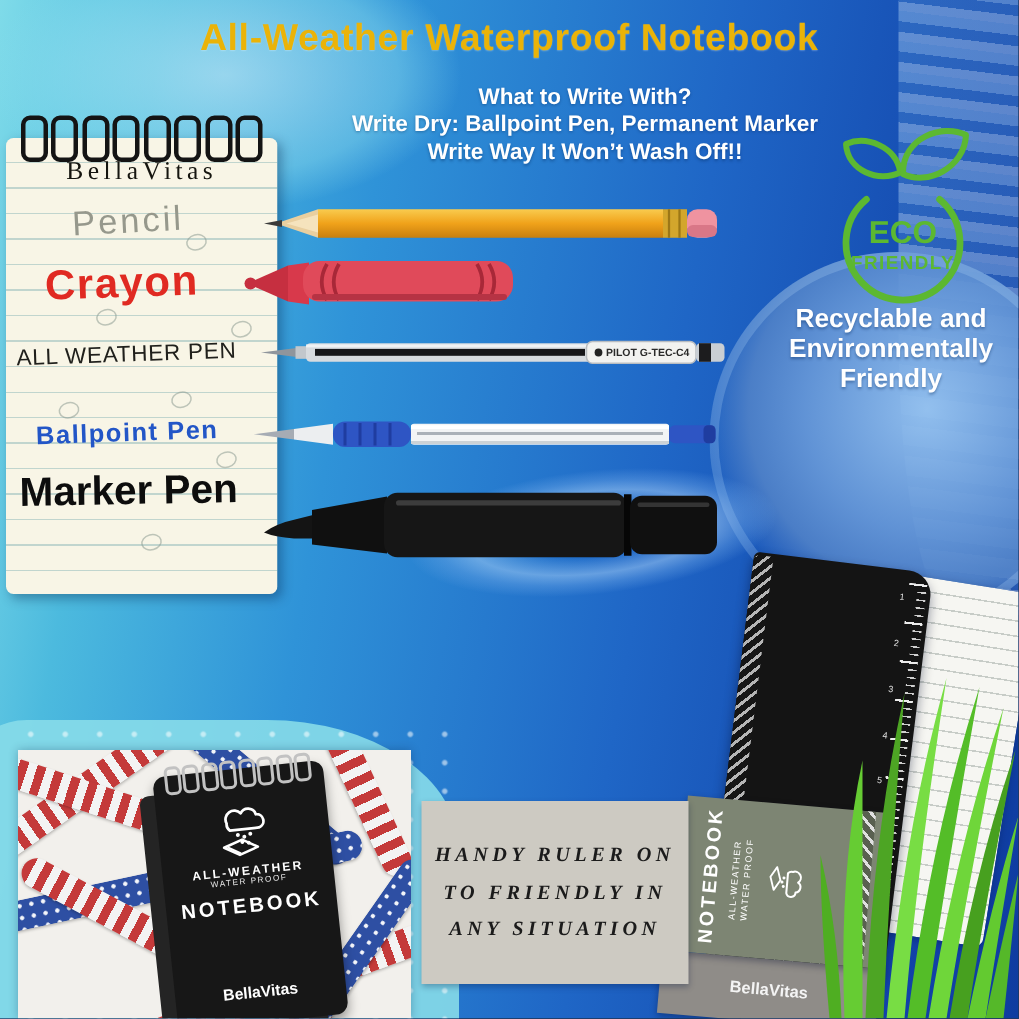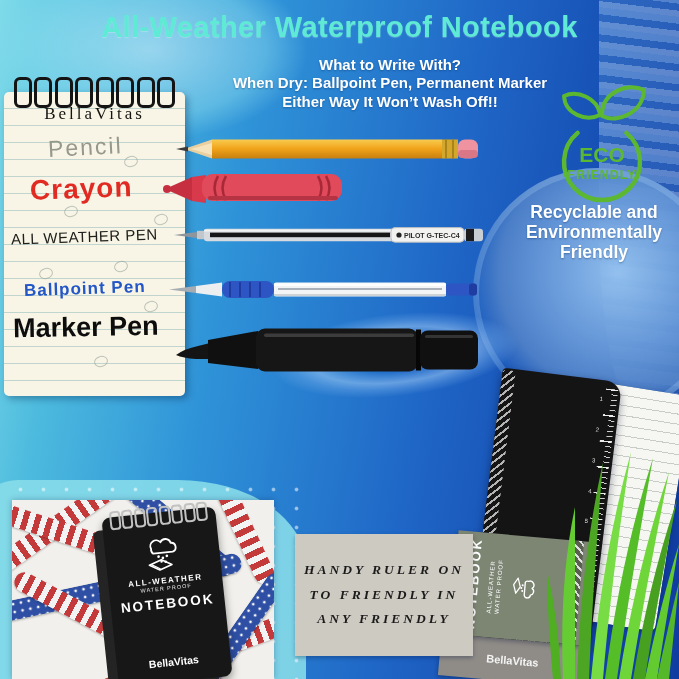--- a/index.html
+++ b/index.html
@@ -19,22 +19,22 @@
   .splash-mid{left:230px;top:300px;width:330px;height:110px;border-radius:50%;
     background:radial-gradient(closest-side,rgba(190,225,250,.0) 30%,rgba(170,210,248,.5) 50%,rgba(120,175,235,.35) 62%,rgba(120,175,235,0) 75%);
     transform:rotate(-6deg);}
   .band-bl{left:-14px;top:480px;width:320px;height:215px;border-radius:10% 40% 0 0;
     background:rgba(135,219,233,.9);}
   .band-bl::after{content:"";position:absolute;inset:0;
     background-image:radial-gradient(circle,rgba(255,255,255,.55) 1.2px,rgba(255,255,255,0) 2.4px);
     background-size:23px 19px;}
 
   
-  .title{top:11px;left:0;right:0;text-align:center;font-size:29px;font-weight:bold;
-    letter-spacing:.4px;color:#5eead4;text-shadow:0 1px 1px rgba(255,255,255,.25);}
+  .title{top:11px;left:0;right:0;text-align:center;font-size:25px;font-weight:bold;
+    letter-spacing:.4px;color:#eab308;text-shadow:0 1px 1px rgba(255,255,255,.25);}
   .intro{top:56px;left:150px;width:480px;text-align:center;color:#fff;font-weight:bold;
     font-size:15px;line-height:1.22;text-shadow:0 1px 2px rgba(0,40,90,.4);}
 
   
   .notepad{left:4px;top:86px;width:181px;height:310px;}
   .paper{position:absolute;left:0;right:0;top:6px;bottom:0;background:
     repeating-linear-gradient(to bottom,rgba(0,0,0,0) 0 16px,rgba(110,165,170,.40) 16px 17px),#f8f5e6;
     border-radius:5px;box-shadow:3px 3px 7px rgba(0,30,70,.35);}
   .spiral{position:absolute;top:-9px;left:10px;right:10px;height:26px;display:flex;justify-content:space-between;}
   .loop{width:12px;height:25px;border:3.5px solid #141414;border-radius:6px;background:transparent;}
@@ -78,21 +78,21 @@
     border-radius:8px;transform:rotate(-6deg);box-shadow:-12px 10px 0 -2px #242424,0 4px 8px rgba(0,0,0,.4);
     display:flex;flex-direction:column;align-items:center;color:#fff;}
   .fn-spiral{position:absolute;top:-6px;left:8px;right:8px;display:flex;justify-content:space-between;}
   .fn-loop{width:7px;height:15px;border:2px solid #c2c2c2;border-radius:4px;}
   .fn-arc1{margin-top:2px;font-size:8px;font-weight:bold;letter-spacing:1.5px;}
   .fn-arc2{font-size:5.5px;letter-spacing:1px;color:#e8e8e8;}
   .fn-title{margin-top:5px;font-size:13.5px;font-weight:bold;letter-spacing:2px;}
   .fn-brand{margin-top:auto;margin-bottom:14px;font-size:10.5px;font-weight:bold;}
 
   
-  .handy-box{left:295px;top:534px;width:178px;height:122px;background:#cdcac2;
+  .handy-box{left:281px;top:534px;width:178px;height:122px;background:#cdcac2;
     box-shadow:0 2px 4px rgba(0,20,60,.3);display:flex;align-items:center;justify-content:center;}
   .handy-text{font-family:"Liberation Serif",serif;font-style:italic;font-weight:bold;
     font-size:13.5px;letter-spacing:3px;line-height:1.85;text-align:center;color:#1b1b1b;}
 
   
   .white-page{left:558px;top:386px;width:116px;height:238px;transform:rotate(9deg);
     background:repeating-linear-gradient(to bottom,rgba(0,0,0,0) 0 9px,#c7ccc7 9px 10px),#f6f6f2;
     border-radius:6px;box-shadow:0 2px 6px rgba(0,20,60,.35);}
   .ruler{left:486px;top:374px;width:120px;height:272px;transform:rotate(7deg);
     background:#141414;border-radius:4px 16px 6px 4px;box-shadow:0 4px 8px rgba(0,10,40,.45);}
@@ -129,22 +129,22 @@
   <div class="abs bg-base"></div>
   <div class="abs splash-tl"></div>
   <div class="abs cascade-right"></div>
   <div class="abs swirl-right"></div>
   <div class="abs splash-mid"></div>
   <div class="abs band-bl"></div>
 
   <div class="abs title">All-Weather Waterproof Notebook</div>
   <div class="abs intro">
     <div>What to Write With?</div>
-    <div>When Dry: Ballpoint Pen, Permanent Marker</div>
-    <div>Either Way It Won’t Wash Off!!</div>
+    <div>Write Dry: Ballpoint Pen, Permanent Marker</div>
+    <div>Write Way It Won’t Wash Off!!</div>
   </div>
 
   <div class="abs notepad">
     <div class="paper"></div>
     <div class="spiral">
       <span class="loop"></span>
       <span class="loop"></span>
       <span class="loop"></span>
       <span class="loop"></span>
       <span class="loop"></span>
@@ -324,21 +324,21 @@
     </div>
     <div class="bn-gray">
       <span>BellaVitas</span>
     </div>
   </div>
 
   <div class="abs handy-box">
     <div class="handy-text">
       <div>HANDY RULER ON</div>
       <div>TO FRIENDLY IN</div>
-      <div>ANY FRIENDLY</div>
+      <div>ANY SITUATION</div>
     </div>
   </div>
 
   <svg class="abs grass" width="134" height="227" viewBox="0 0 134 227">
     <path d="M8,227 Q2,160 2,118 Q14,170 16,227 Z" fill="#4fae22"></path>
     <path d="M18,227 Q14,130 30,55 Q30,150 30,227 Z" fill="#66cc33"></path>
     <path d="M32,227 Q36,110 58,10 Q48,130 44,227 Z" fill="#4da524"></path>
     <path d="M46,227 Q58,100 86,0 Q66,130 58,227 Z" fill="#78dd44"></path>
     <path d="M60,227 Q76,105 108,6 Q84,140 72,227 Z" fill="#54bd28"></path>
     <path d="M74,227 Q92,115 124,20 Q98,150 86,227 Z" fill="#6fd63a"></path>

